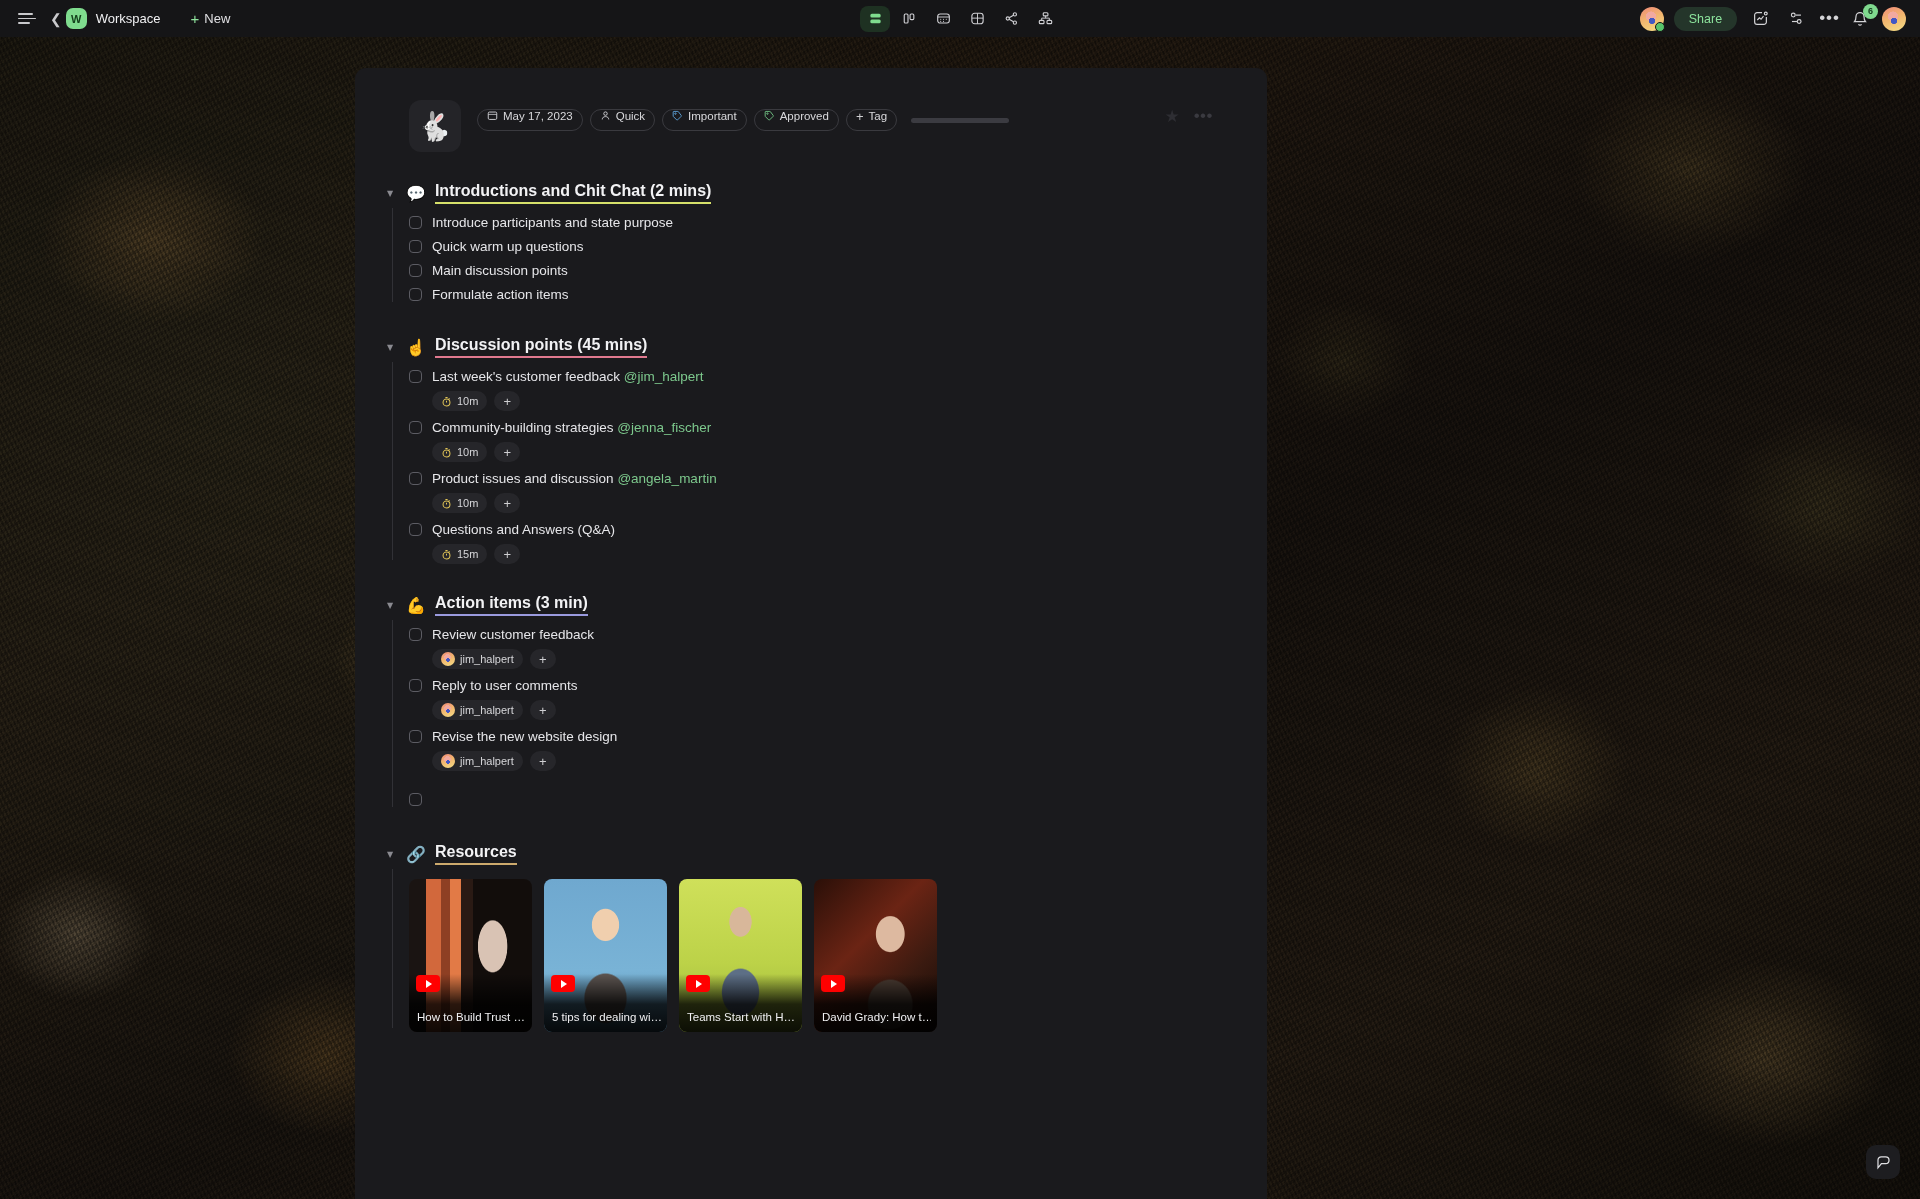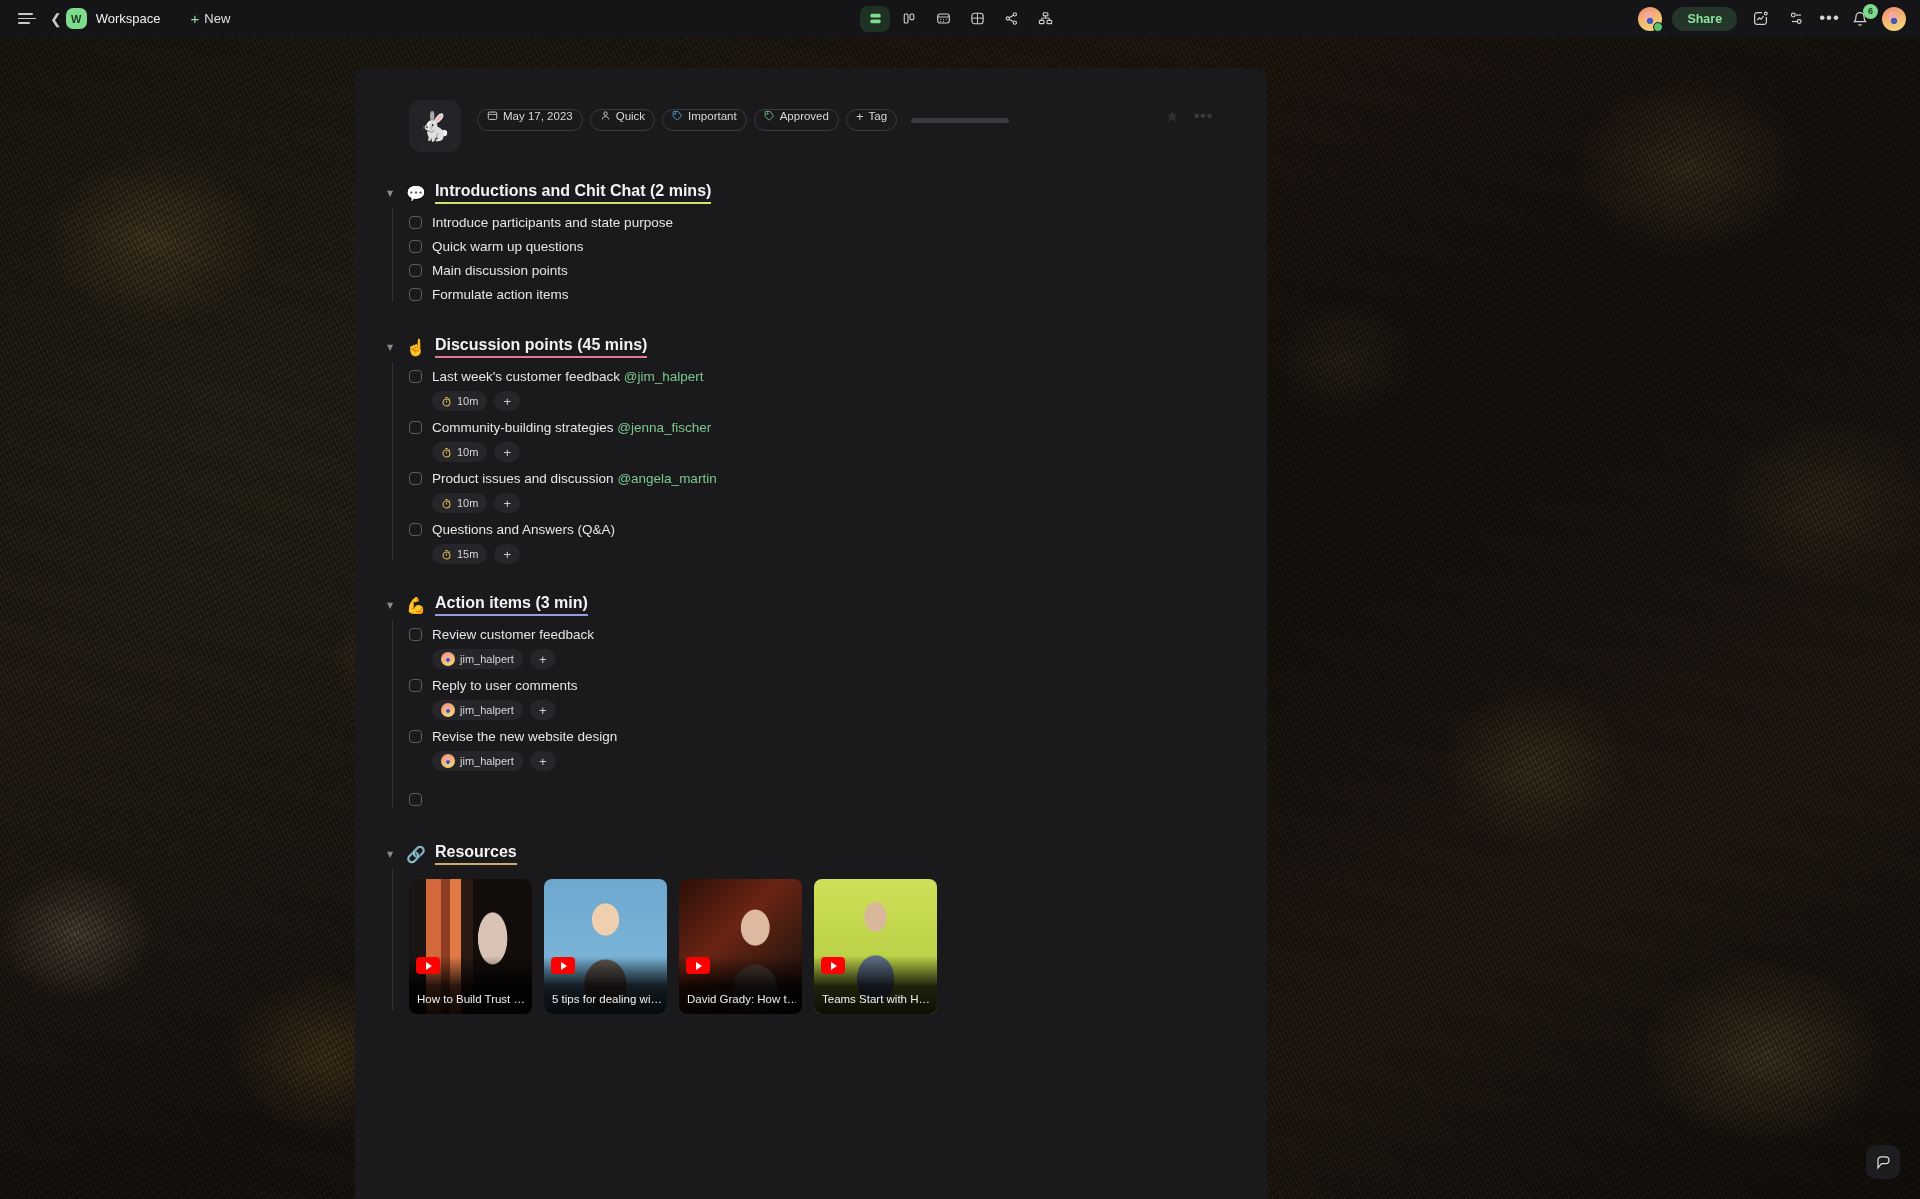--- a/index.html
+++ b/index.html
@@ -90,21 +90,21 @@
   }
   .view-btn.active { background: #1e3122; }
 
   .tb-right {
     margin-left: auto; display: flex; align-items: center; gap: 10px;
     padding-right: 14px;
   }
   .share-btn {
     background: #24352a; color: #8ce39c;
     padding: 5px 15px; border-radius: 14px;
-    font-size: 12.5px; font-weight: 700; cursor: pointer;
+    font-size: 12.5px; font-weight: 400; cursor: pointer;
   }
   .avatar-photo {
     width: 24px; height: 24px; border-radius: 50%;
     background:
       radial-gradient(circle at 50% 58%, #4257c4 0 16%, transparent 17%),
       radial-gradient(circle at 46% 40%, #f2a9a0 0 26%, transparent 27%),
       linear-gradient(160deg, #f08a7a 0%, #f2b56e 45%, #f4dd85 100%);
     position: relative; cursor: pointer; flex: 0 0 auto;
   }
   .avatar-photo.status::after {
@@ -215,21 +215,21 @@
     background:
       radial-gradient(circle at 50% 56%, #4257c4 0 18%, transparent 19%),
       radial-gradient(circle at 46% 38%, #f2a9a0 0 28%, transparent 29%),
       linear-gradient(160deg, #f08a7a 0%, #f2b56e 45%, #f4dd85 100%);
     flex: 0 0 auto;
   }
 
   
   .cards { display: flex; gap: 12px; margin-top: 14px; }
   .card {
-    width: 123px; height: 135px; border-radius: 8px;
+    width: 123px; height: 153px; border-radius: 8px;
     position: relative; overflow: hidden; cursor: pointer;
     flex: 0 0 auto;
   }
   .card .thumb { position: absolute; inset: 0; }
   .c1 .thumb {
     background:
       radial-gradient(ellipse 26px 46px at 68% 44%, #d9c3b4 0 55%, transparent 58%),
       linear-gradient(90deg, #1a1412 0 14%, #d2683c 14% 26%, #8e3f23 26% 33%, #e27a46 33% 42%, #2a1a14 42% 52%, #120d0b 52% 100%);
   }
   .c2 .thumb {
@@ -609,32 +609,32 @@
           <div class="card-shade"></div>
           <div class="yt"></div>
           <div class="card-title">How to Build Trust …</div>
         </div>
         <div class="card c2">
           <div class="thumb"></div>
           <div class="card-shade"></div>
           <div class="yt"></div>
           <div class="card-title">5 tips for dealing wi…</div>
         </div>
+        <div class="card c3">
+          <div class="thumb"></div>
+          <div class="card-shade"></div>
+          <div class="yt"></div>
+          <div class="card-title">Teams Start with H…</div>
+        </div>
         <div class="card c4">
           <div class="thumb"></div>
           <div class="card-shade"></div>
           <div class="yt"></div>
           <div class="card-title">David Grady: How t…</div>
         </div>
-        <div class="card c3">
-          <div class="thumb"></div>
-          <div class="card-shade"></div>
-          <div class="yt"></div>
-          <div class="card-title">Teams Start with H…</div>
-        </div>
       </div>
     </div>
 
   </div>
 </div>
 
 <div id="chat-fab">
   <svg width="19" height="19" viewBox="0 0 20 20" fill="none" stroke="#e0e0e3" stroke-width="1.3">
     <path d="M4.2 15.6V7.4A3.4 3.4 0 0 1 7.6 4h4.6a3.6 3.6 0 0 1 0 7.2H7.8z"></path>
   </svg>

